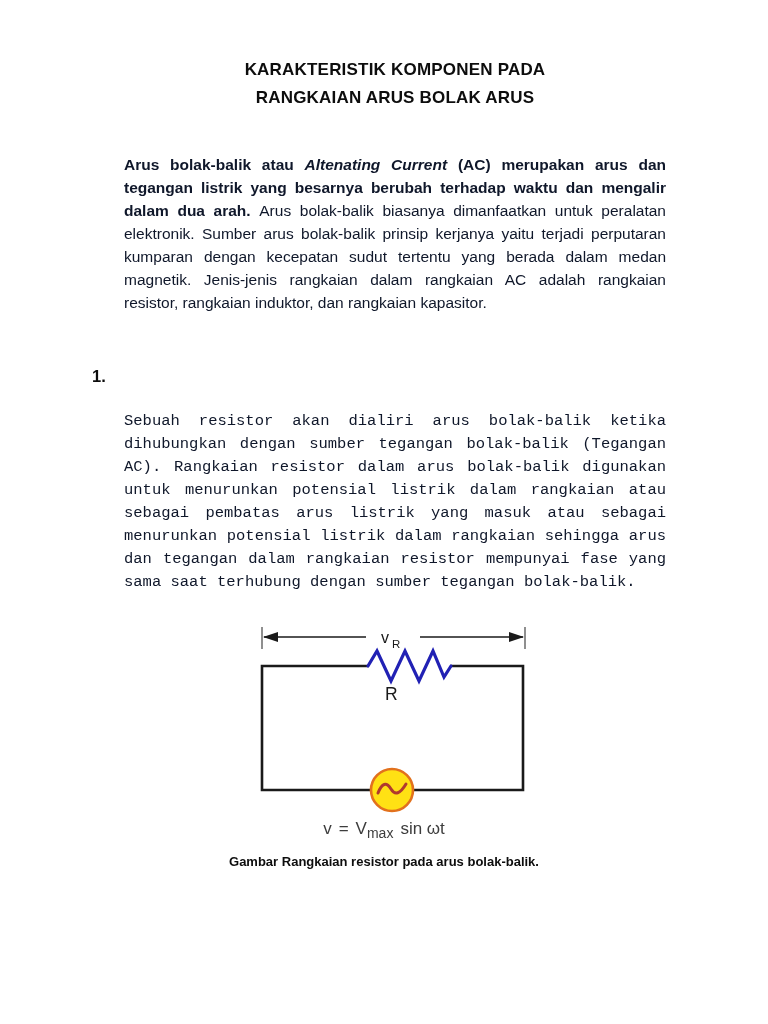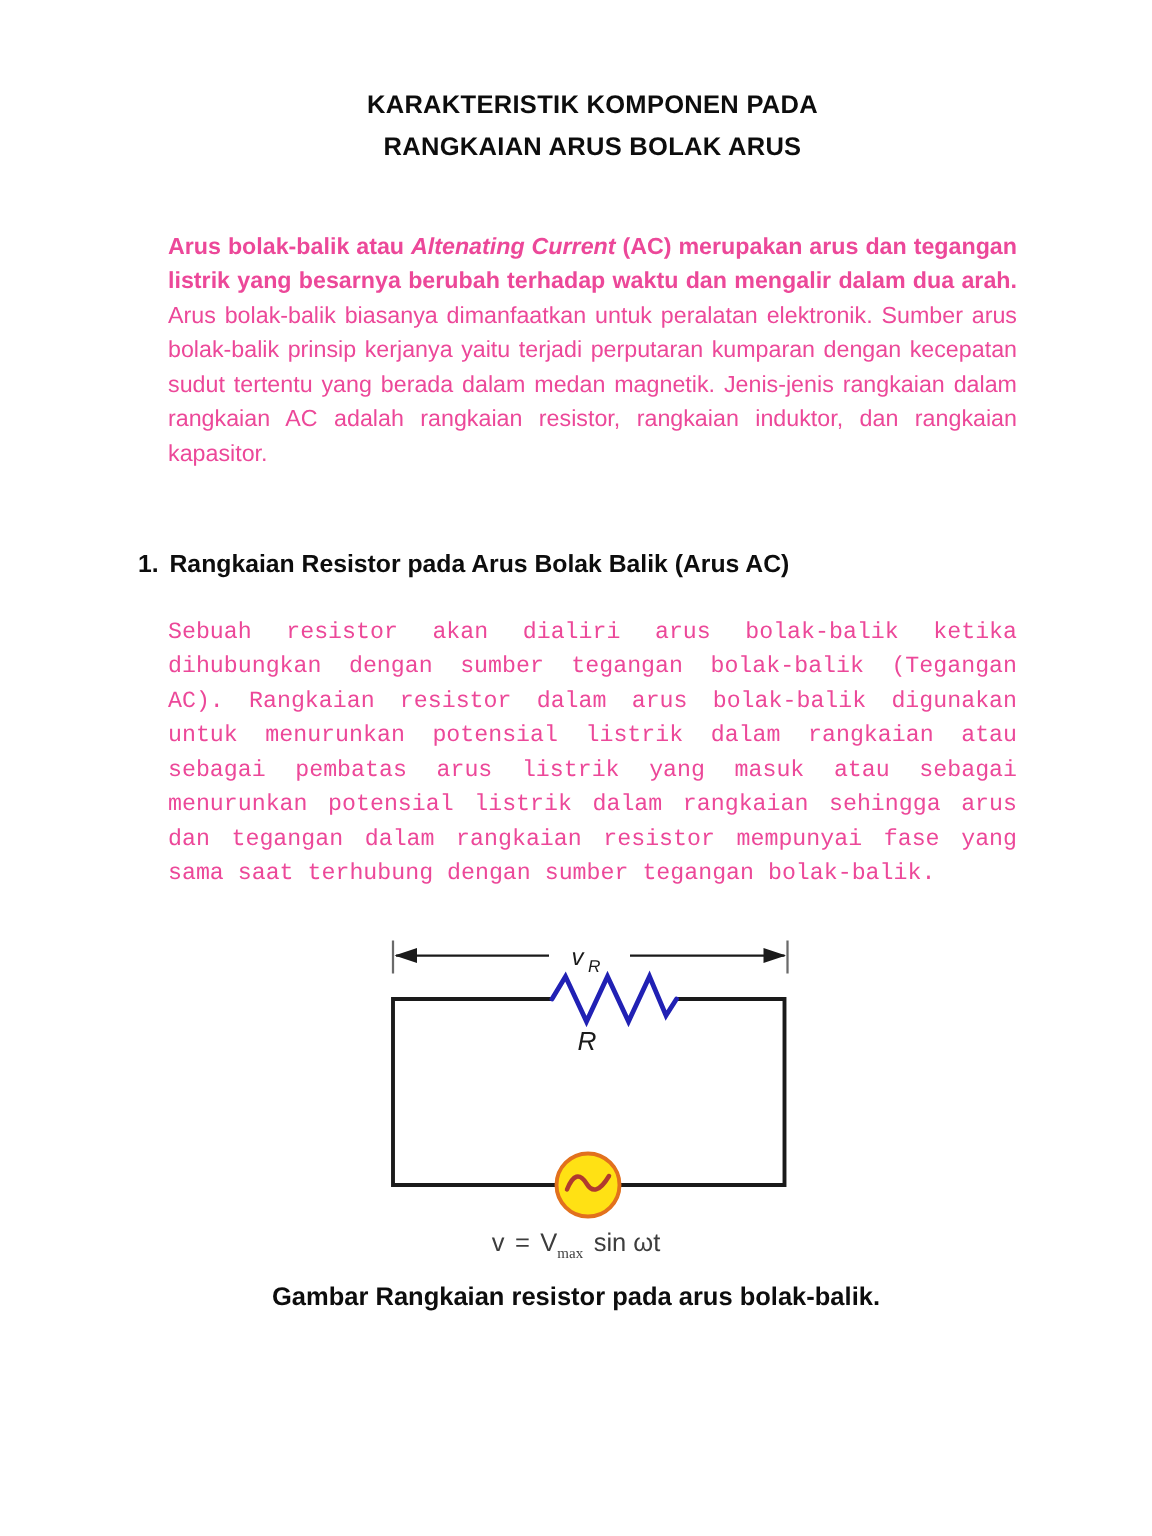--- a/index.html
+++ b/index.html
@@ -21,79 +21,78 @@
     font-size: 17px;
     line-height: 28px;
     letter-spacing: 0.2px;
     color: #0d0d0d;
   }
 
   .para {
     font-size: 15.5px;
     line-height: 23px;
     text-align: justify;
-    margin: 0;
-    color: #ec4899;
+    margin: 12px;
+    color: #0f172a;
   }
   .intro-para { margin-top: 41px; }
   .lead-bold { font-weight: bold; }
   .lead-bold-italic { font-weight: bold; font-style: italic; }
 
   .section-heading {
     display: flex;
     margin: 51px 0 0 -20px;
     font-weight: bold;
     font-size: 16.5px;
     line-height: 23px;
     color: #0d0d0d;
   }
   .section-heading .sec-num { width: 21px; flex: 0 0 auto; }
 
   .sec-para { margin-top: 22px; font-family: Liberation Mono, monospace; }
 
-  figure.circuit { margin: 28px 0 0 0; padding: 0; width: 768px; font-style: italic; }
+  figure.circuit { margin: 28px 0 0 0; padding: 0; width: 768px; }
   figure.circuit svg { display: block; }
 
   .formula-line {
     width: 768px;
     text-align: center;
     font-size: 17px;
     line-height: 24px;
     color: #3d3d3d;
     margin-top: 0px;
   }
   .formula-line .sp { display: inline-block; width: 7px; }
-  .formula-line sub { font-size: 10px; font-family: Liberation Serif, serif; }
+  .formula-line sub { font-size: 14px; }
 
   .figure-caption {
     width: 768px;
     text-align: center;
     font-weight: bold;
-    font-size: 17px;
+    font-size: 13px;
     line-height: 23px;
     margin-top: 5px;
     color: #0d0d0d;
   }
 </style>
 </head>
 <body>
 
 <div class="page">
   <div class="doc">
 
     <div class="title-block">
       <div>KARAKTERISTIK KOMPONEN PADA</div>
       <div>RANGKAIAN ARUS BOLAK ARUS</div>
     </div>
 
     <p class="para intro-para"><span class="lead-bold">Arus bolak-balik atau </span><span class="lead-bold-italic">Altenating Current</span><span class="lead-bold"> (AC) merupakan arus dan tegangan listrik yang besarnya berubah terhadap waktu dan mengalir dalam dua arah. </span><span>Arus bolak-balik biasanya dimanfaatkan untuk peralatan elektronik. Sumber arus bolak-balik prinsip kerjanya yaitu terjadi perputaran kumparan dengan kecepatan sudut tertentu yang berada dalam medan magnetik. Jenis-jenis rangkaian dalam rangkaian AC adalah rangkaian resistor, rangkaian induktor, dan rangkaian kapasitor.</span></p>
 
     <div class="section-heading">
       <span class="sec-num">1.</span>
-      <span>Rangkaian Resistor pada Arus Bolak Balik (Arus AC)</span>
     </div>
 
     <p class="para sec-para">Sebuah resistor akan dialiri arus bolak-balik ketika dihubungkan dengan sumber tegangan bolak-balik (Tegangan AC). Rangkaian resistor dalam arus bolak-balik digunakan untuk menurunkan potensial listrik dalam rangkaian atau sebagai pembatas arus listrik yang masuk atau sebagai menurunkan potensial listrik dalam rangkaian sehingga arus dan tegangan dalam rangkaian resistor mempunyai fase yang sama saat terhubung dengan sumber tegangan bolak-balik.</p>
 
   </div>
 
   <figure class="circuit">
     <svg width="768" height="195" viewBox="0 0 768 195">
 
       <g>

